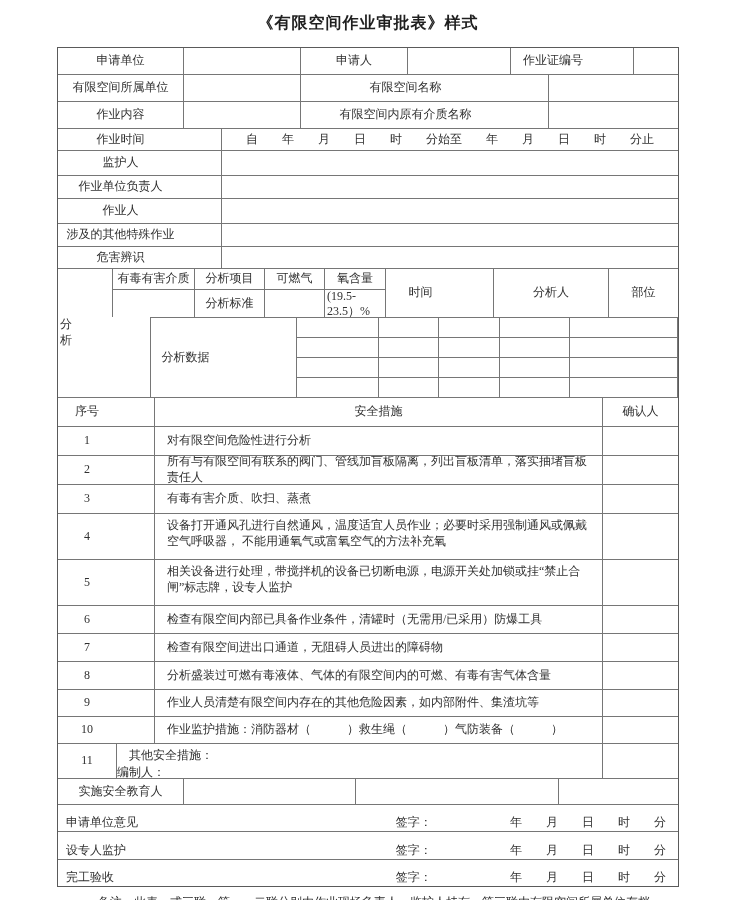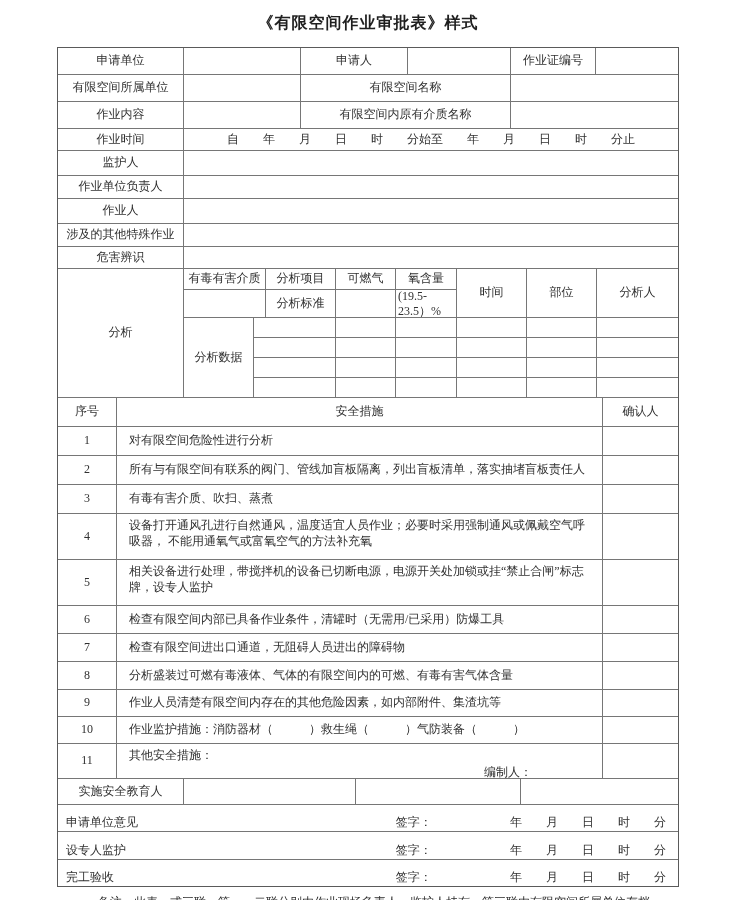--- a/index.html
+++ b/index.html
@@ -19,29 +19,29 @@
   .bt { border-top:1px solid var(--bc); }
   .bl { border-left:1px solid var(--bc); }
   .c {
     box-sizing:border-box; font-size:12px; display:flex;
     align-items:center; justify-content:center; overflow:hidden;
     line-height:1.3; text-align:center;
   }
   .stack { box-sizing:border-box; display:flex; flex-direction:column; }
   .left { justify-content:flex-start; text-align:left; padding-left:12px; padding-right:8px; }
   .top { align-items:flex-start; padding-top:4px; }
-  .fill { flex:1; }
+  .fill { flex:1;margin-left:38px; }
   .oxy { justify-content:flex-start; text-align:left; padding:1px 2px; line-height:1.2; font-size:12px; }
   .signrow { box-sizing:border-box; display:flex; width:100%; align-items:flex-end; font-size:12px; }
   .slabel { padding-left:8px; width:352px; }
   .ssig { width:122px; }
   .sdate { margin-left:auto; padding-right:12px; white-space:pre; }
   .m11 { box-sizing:border-box; flex:1; display:flex; flex-direction:column; justify-content:space-between; font-size:12px; padding:3px 0 2px 0; }
   .m11 .l1 { text-align:left; padding-left:12px; }
-  .m11 .l2 { text-align:right; padding-right:70px; }
+  .m11 .l2 { padding-right:70px; }
   .note { width:620px; margin:6px auto 0 auto; padding-left:40px; box-sizing:border-box; font-size:12px; line-height:1.5; color:#2c2c2c; }
 </style>
 </head>
 <body>
 
 <div class="page">
 
   <div class="title">《有限空间作业审批表》样式</div>
 
   <div class="form">
@@ -109,22 +109,22 @@
           </div>
           <div class="stack bl" style="width:60px">
             <div class="c" style="height:20px">可燃气</div>
             <div class="c bt" style="height:28px"></div>
           </div>
           <div class="stack bl" style="width:61px">
             <div class="c" style="height:20px">氧含量</div>
             <div class="c bt oxy" style="height:28px">(19.5-23.5）%</div>
           </div>
           <div class="c bl" style="width:70px">时间</div>
+          <div class="c bl fill">分析人</div>
           <div class="c bl" style="width:70px">部位</div>
-          <div class="c bl fill">分析人</div>
         </div>
 
         <div class="r bt fill">
           <div class="c bl" style="width:70px">分析数据</div>
           <div class="stack fill">
             <div class="r fill">
               <div class="c bl" style="width:82px"></div>
               <div class="c bl" style="width:60px"></div>
               <div class="c bl" style="width:61px"></div>
               <div class="c bl" style="width:70px"></div>

